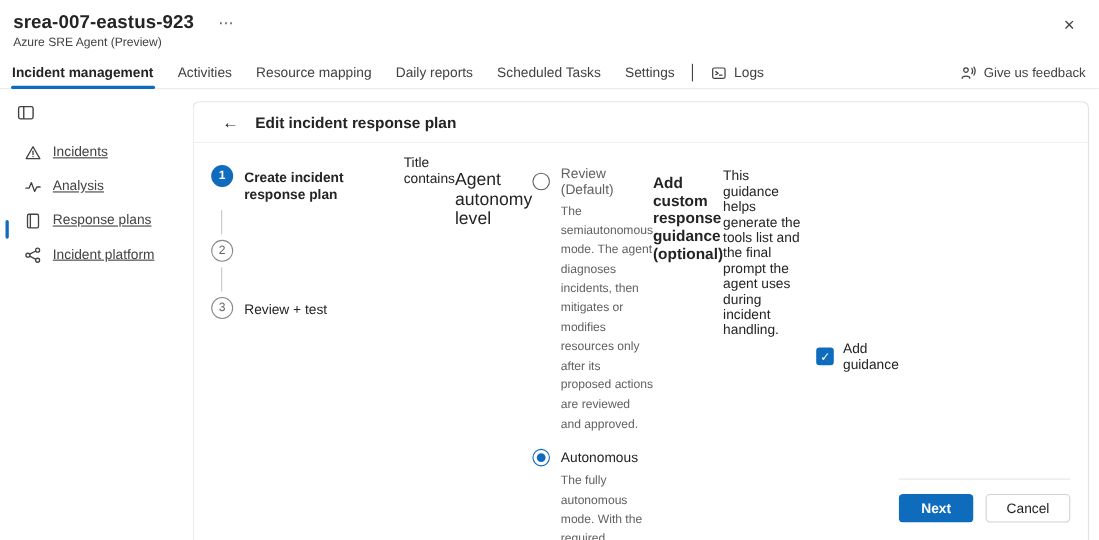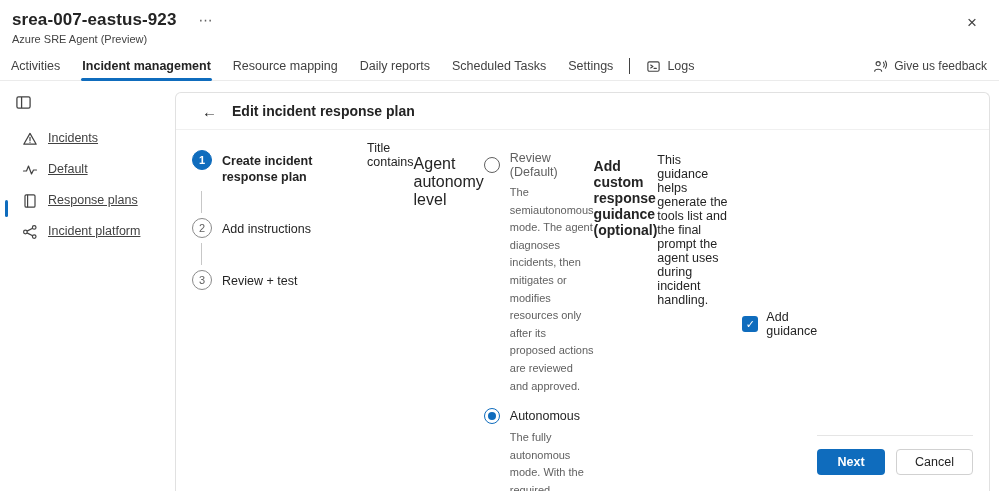--- a/index.html
+++ b/index.html
@@ -90,22 +90,22 @@
 <div class="app-header">
   <div class="title-row">
     <div class="page-title">srea-007-eastus-923</div>
     <div class="more-btn">⋯</div>
   </div>
   <div class="subtitle">Azure SRE Agent (Preview)</div>
   <div class="close-btn">×</div>
 </div>
 
 <div class="tabbar">
+  <div class="tab active">Incident management</div>
   <div class="tab">Activities</div>
-  <div class="tab active">Incident management</div>
   <div class="tab">Resource mapping</div>
   <div class="tab">Daily reports</div>
   <div class="tab">Scheduled Tasks</div>
   <div class="tab">Settings</div>
   <div class="tab-sep"></div>
   <div class="tab">
     <span class="tab-icon">
       <svg width="15" height="15" viewBox="0 0 16 16" fill="none" stroke="#424242" stroke-width="1.2" stroke-linecap="round" stroke-linejoin="round">
         <rect x="2" y="3" width="12" height="10" rx="1.5"></rect>
         <polyline points="5,6.5 7.4,8 5,9.5"></polyline>
@@ -149,21 +149,21 @@
       </span>
       <span>Incidents</span>
     </div>
 
     <div class="side-item">
       <span class="side-icon">
         <svg width="16" height="16" viewBox="0 0 16 16" fill="none" stroke="#424242" stroke-width="1.2" stroke-linejoin="round" stroke-linecap="round">
           <polyline points="1.5,9 4.5,9 6.5,4 9.5,12 11.5,8 14.5,8"></polyline>
         </svg>
       </span>
-      <span>Default</span>
+      <span>Analysis</span>
     </div>
 
     <div class="side-item selected">
       <span class="side-icon">
         <svg width="16" height="16" viewBox="0 0 16 16" fill="none" stroke="#424242" stroke-width="1.2" stroke-linejoin="round">
           <rect x="3" y="1.8" width="10" height="12.4" rx="1.3"></rect>
           <line x1="5.6" y1="1.8" x2="5.6" y2="14.2"></line>
         </svg>
       </span>
       <span>Response plans</span>
@@ -192,21 +192,20 @@
     <div class="card-body">
 
       <div class="wizard">
         <div class="step active">
           <div class="step-circle">1</div>
           <div class="step-label">Create incident response plan</div>
         </div>
         <div class="connector"></div>
         <div class="step">
           <div class="step-circle">2</div>
-          <div class="step-label">Add instructions</div>
         </div>
         <div class="connector"></div>
         <div class="step">
           <div class="step-circle">3</div>
           <div class="step-label">Review + test</div>
         </div>
       </div>
 
       <div class="form">
         <div class="field-label">Title contains</div>

